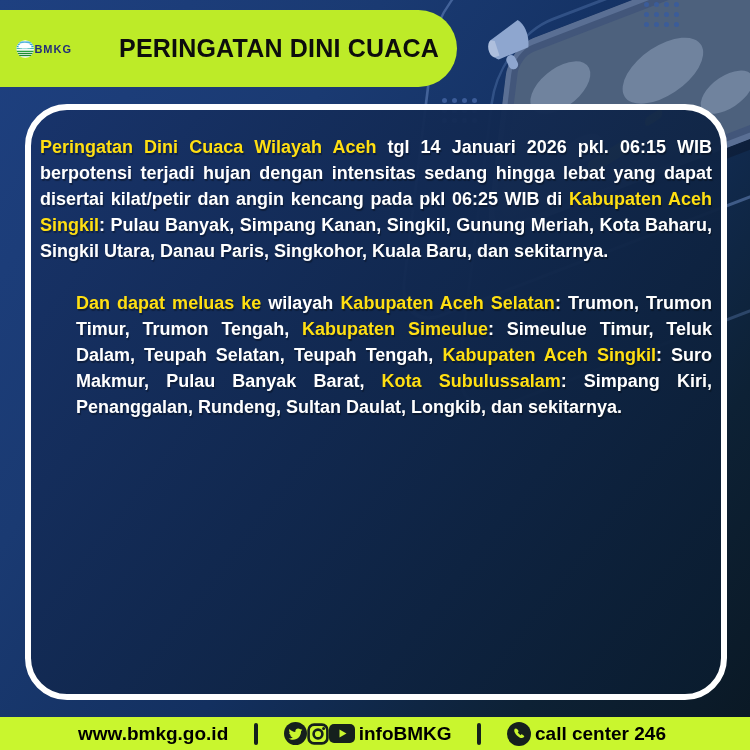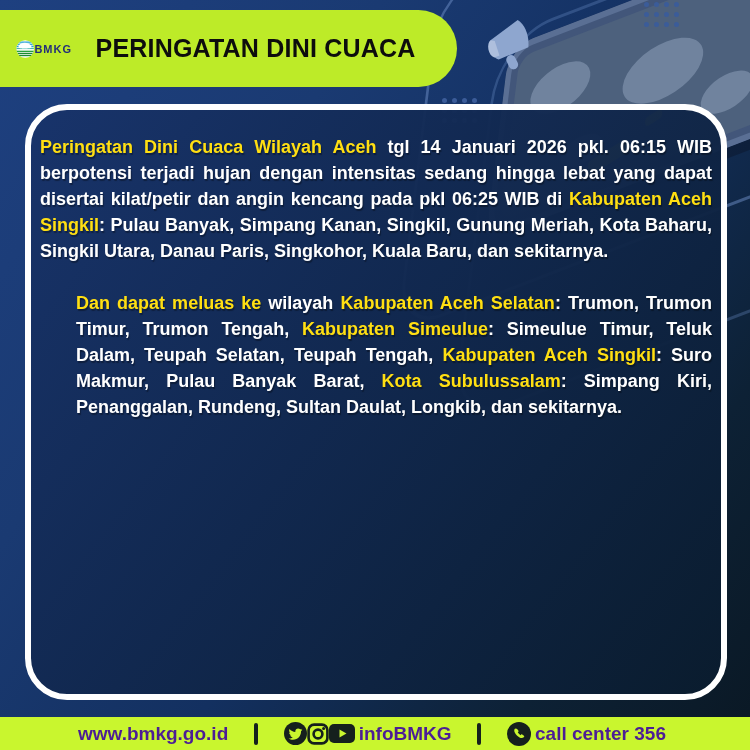--- a/index.html
+++ b/index.html
@@ -23,36 +23,36 @@
   .blob{position:absolute;border-radius:50%;background:#70839e;}
   .blob.y{background:#a3a944;border-radius:4px;}
   .dots{position:absolute;display:grid;grid-template-columns:repeat(4,5px);grid-auto-rows:5px;gap:5px;}
   .dots i{width:5px;height:5px;border-radius:50%;background:#3b5c99;display:block;}
   .megaphone{position:absolute;left:478px;top:16px;width:64px;height:54px;transform:rotate(-8deg);}
   
   .banner{position:absolute;left:0;top:10px;width:457px;height:77px;background:#bdeb28;
           border-radius:0 39px 39px 0;display:flex;align-items:center;z-index:3;}
   .logo{display:flex;align-items:center;margin-left:16px;width:56px;flex:0 0 auto;}
   .logo-text{font-size:11px;font-weight:bold;color:#232e7a;letter-spacing:1px;margin-top:1px;}
-  .title{flex:1;text-align:center;color:#0d0d0d;font-weight:bold;font-size:25px;line-height:33px;
+  .title{flex:1;text-align:right;color:#0d0d0d;font-weight:bold;font-size:25px;line-height:33px;
          letter-spacing:.2px;padding-right:18px;}
   
   .panel{position:absolute;left:25px;top:104px;width:702px;height:596px;box-sizing:border-box;
          border:6px solid #ffffff;border-radius:42px;z-index:2;
          background:linear-gradient(128deg,rgba(24,51,106,.94) 0%,rgba(17,40,79,.96) 45%,rgba(10,28,46,.97) 100%);
          padding:24px 9px 0 9px;}
   .para{margin:0;font-size:18px;line-height:26px;font-weight:bold;color:#ffffff;
         text-align:justify;text-shadow:1px 1.5px 1px rgba(0,0,0,.35);}
   .para + .para{margin-top:26px;margin-left:36px;}
   .para.tight{margin-top:22px;}
   .hl{color:#ffdf12;}
   
   .footer{position:absolute;left:0;bottom:0;width:750px;height:33px;background:#c9f62e;z-index:4;
           display:flex;align-items:center;justify-content:space-between;box-sizing:border-box;
-          padding:0 84px 0 78px;color:#4c1d95;font-weight:bold;font-size:19px;}
+          padding:0 84px 0 78px;color:#000000;font-weight:bold;font-size:19px;}
   .sep{width:4px;height:22px;background:#15201d;border-radius:2px;flex:0 0 auto;}
   .fgroup{display:flex;align-items:center;}
   .fgroup .label{margin-left:4px;}
 </style>
 </head>
 <body>
 
 <div class="poster">
 
   <div class="decor">
@@ -170,17 +170,17 @@
       <span class="label">infoBMKG</span>
     </div>
 
     <span class="sep"></span>
 
     <div class="fgroup">
       <svg width="24" height="24" viewBox="0 0 24 24">
         <circle cx="12" cy="12" r="12" fill="#15201d"></circle>
         <path transform="translate(4.5,4.5) scale(0.65)" fill="#c9f62e" d="M5.5 3.2 C4 4.7 3.8 7 5.2 9.6 c1.7 3 4.2 5.5 7.2 7.2 2.6 1.4 4.9 1.2 6.4 -.3 l.5 -.5 c.5 -.5 .4 -1.3 -.2 -1.8 l-2.6 -2 c-.5 -.4 -1.2 -.3 -1.6 .1 l-1 1 c-1.6 -.9 -3.4 -2.6 -4.3 -4.3 l1 -1 c.4 -.4 .5 -1.1 .1 -1.6 l-2 -2.6 c-.5 -.6 -1.3 -.7 -1.8 -.2 z"></path>
       </svg>
-      <span class="label">call center 356</span>
+      <span class="label">call center 246</span>
     </div>
   </footer>
 
 </div>
 
 </body></html>

